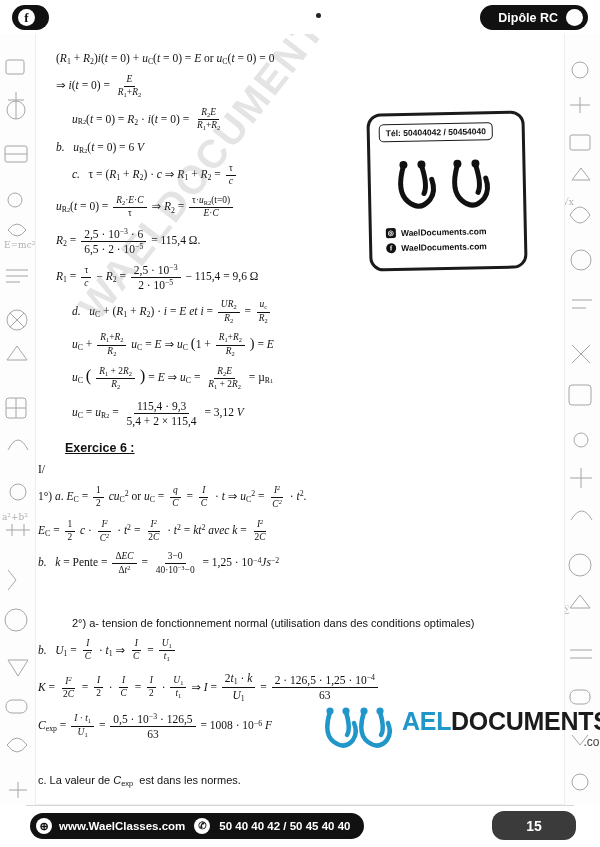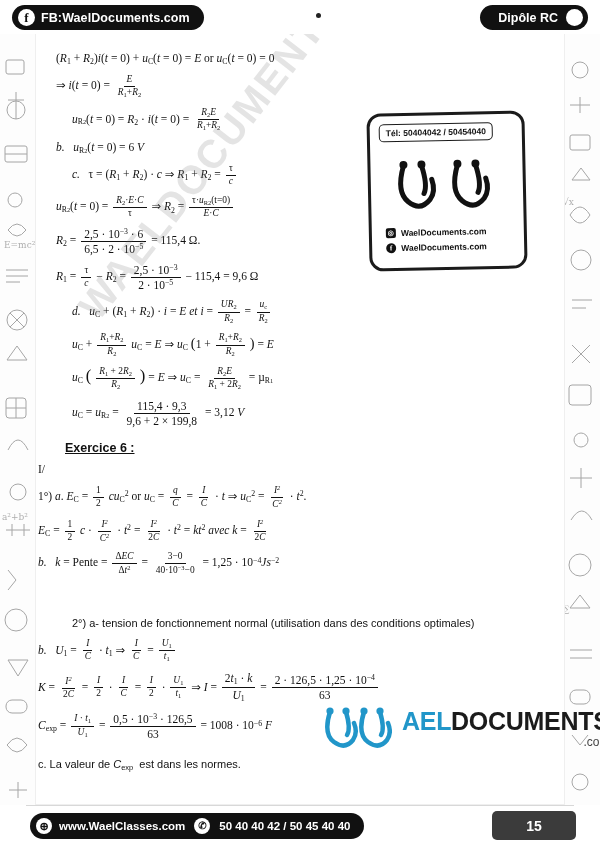--- a/index.html
+++ b/index.html
@@ -151,21 +151,21 @@
     font-size: 10px;
     line-height: 16px;
     text-align: center;
     margin: 0 2px;
   }
   .page-number-box {
     position: absolute;
     right: 24px; top: 6px;
     width: 84px; height: 29px;
     background: #3b3b3b;
-    border-radius: 5px;
+    border-radius: 12px;
     color: #ffffff;
     font-family: "Liberation Sans", sans-serif;
     font-weight: bold;
     font-size: 14px;
     display: flex;
     align-items: center;
     justify-content: center;
   }
   .footer-rule {
     position: absolute;
@@ -398,21 +398,20 @@
       <text x="30" y="830">∫ dx</text>
     </g>
   </svg>
 
   <div class="paper"></div>
 
   <div class="topbar">
     <div class="topbar-inner">
       <div class="fb-pill">
         <span class="fb-badge">f</span>
-        <span>FB:WaelDocuments.com</span>
       </div>
       <div class="chapter-pill">
         <span>Dipôle RC</span>
         <span class="chapter-dot"></span>
       </div>
     </div>
     <div class="topbar-dot"></div>
   </div>
 
   <div class="watermark">WAELDOCUMENTS.COM</div>
@@ -525,21 +524,21 @@
           <span class="num"><span class="it">R</span><span class="sub">2</span><span class="it">E</span></span>
           <span class="den"><span class="it">R</span><span class="sub">1</span> + 2<span class="it">R</span><span class="sub">2</span></span>
         </span>
       = µ<span class="sub">R<span style="font-size:.8em">1</span></span>
     </div>
 
     <div class="line indent2">
       <span class="it">u</span><span class="sub">C</span> = <span class="it">u</span><span class="sub">R<span style="font-size:.8em">2</span></span> =
       <span class="frac bigfrac">
           <span class="num">115,4 · 9,3</span>
-          <span class="den">9,6 + 2 × 199,8</span>
+          <span class="den">5,4 + 2 × 115,4</span>
         </span>
       = 3,12 <span class="it">V</span>
     </div>
 
     <div class="heading">Exercice 6 :</div>
 
     <div class="line">I/</div>
 
     <div class="line">
       1°) <span class="it">a</span>. <span class="it">E</span><span class="sub">C</span> =
@@ -668,21 +667,21 @@
           <span class="den"><span class="it">U</span><span class="sub">1</span></span>
         </span>
       =
       <span class="frac bigfrac">
           <span class="num">0,5 · 10<span class="sup">−3</span> · 126,5</span>
           <span class="den">63</span>
         </span>
       = 1008 · 10<span class="sup">−6</span> <span class="it">F</span>
     </div>
 
-    <div class="line plain-line" style="margin-top:18px">
+    <div class="line plain-line" style="margin-top:34px">
       c. La valeur de <span class="it">C</span><span class="sub">exp</span>&nbsp; est dans les normes.
     </div>
   </div>
 
   <div class="stamp">
     <div class="stamp-tel">Tél: 50404042 / 50454040</div>
     <svg class="stamp-logo" width="118" height="62" viewBox="0 0 118 62">
       <g fill="none" stroke="#111" stroke-width="5" stroke-linecap="round">
         <path d="M16 6 q-8 26 4 36 q12 10 22 -2 q6 -8 2 -20"></path>
         <path d="M34 6 q6 20 2 28"></path>

